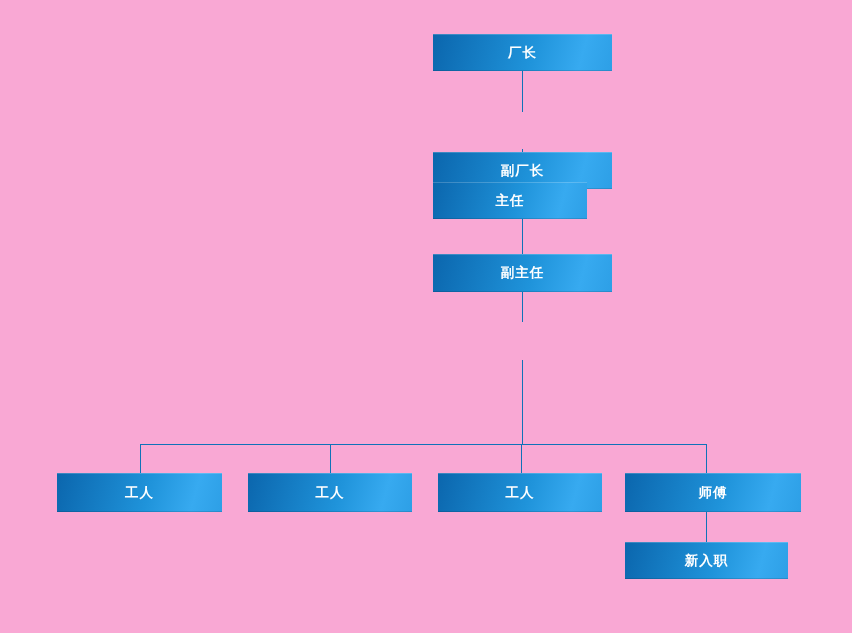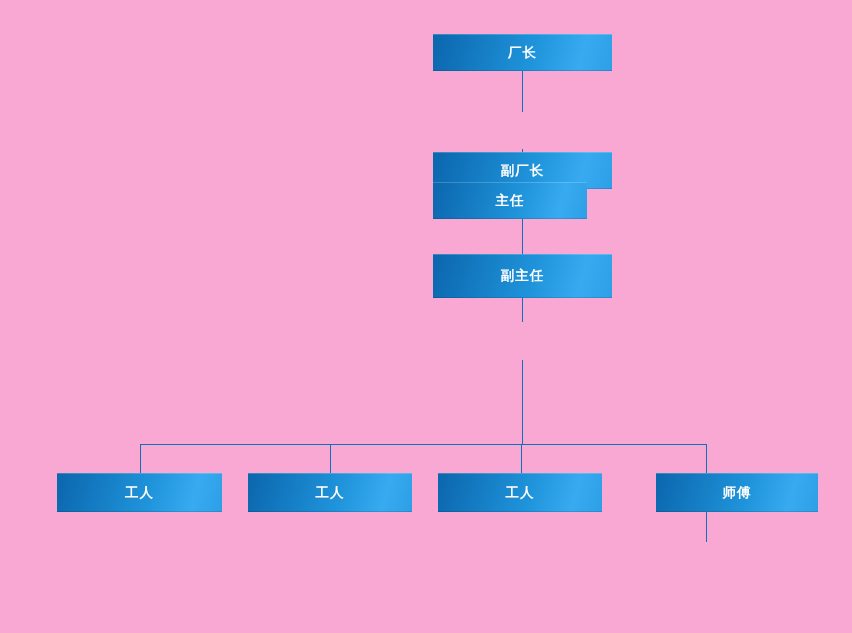--- a/index.html
+++ b/index.html
@@ -33,28 +33,28 @@
     position: absolute;
     background: #0f72b8;
   }
   .line.h { height: 1px; }
   .line.v { width: 1px; }
 
   
   #n-factory-director        { left: 433px; top: 34px;  width: 179px; height: 37px; }
   #n-deputy-factory-director { left: 433px; top: 112px; width: 179px; height: 37px; margin-top: 40px; }
   #n-director                { left: 433px; top: 182px; width: 154px; height: 37px; }
-  #n-deputy-director         { left: 433px; top: 254px; width: 179px; height: 44px; }
+  #n-deputy-director         { left: 433px; top: 254px; width: 179px; height: 38px; }
   #n-team-leader             { left: 433px; top: 322px; width: 179px; height: 38px; }
 
   
   #n-worker-1 { left: 57px;  top: 473px; width: 165px; height: 39px; }
   #n-worker-2 { left: 248px; top: 473px; width: 164px; height: 39px; }
   #n-worker-3 { left: 438px; top: 473px; width: 164px; height: 39px; }
-  #n-master   { left: 656px; top: 473px; width: 162px; height: 39px; }
+  #n-master   { left: 625px; top: 473px; width: 176px; height: 39px; }
   #n-new-hire { left: 625px; top: 542px; width: 163px; height: 37px; }
 
   
   #c-v1 { left: 522px; top: 71px;  height: 41px; }
   #c-v2 { left: 522px; top: 149px; height: 33px; }
   #c-v3 { left: 522px; top: 219px; height: 35px; }
   #c-v4 { left: 522px; top: 292px; height: 30px; }
   #c-v5 { left: 522px; top: 360px; height: 84px; }
   #c-h1 { left: 140px; top: 444px; width: 567px; }
   #c-d1 { left: 140px; top: 444px; height: 29px; }
@@ -97,14 +97,17 @@
   </div>
   <div class="node" id="n-worker-2">
     <span>工人</span>
   </div>
   <div class="node" id="n-worker-3">
     <span>工人</span>
   </div>
   <div class="node" id="n-master">
     <span>师傅</span>
   </div>
+  <div class="node" id="n-new-hire">
+    <span>新入职</span>
+  </div>
 
 </div>
 
 </body></html>

